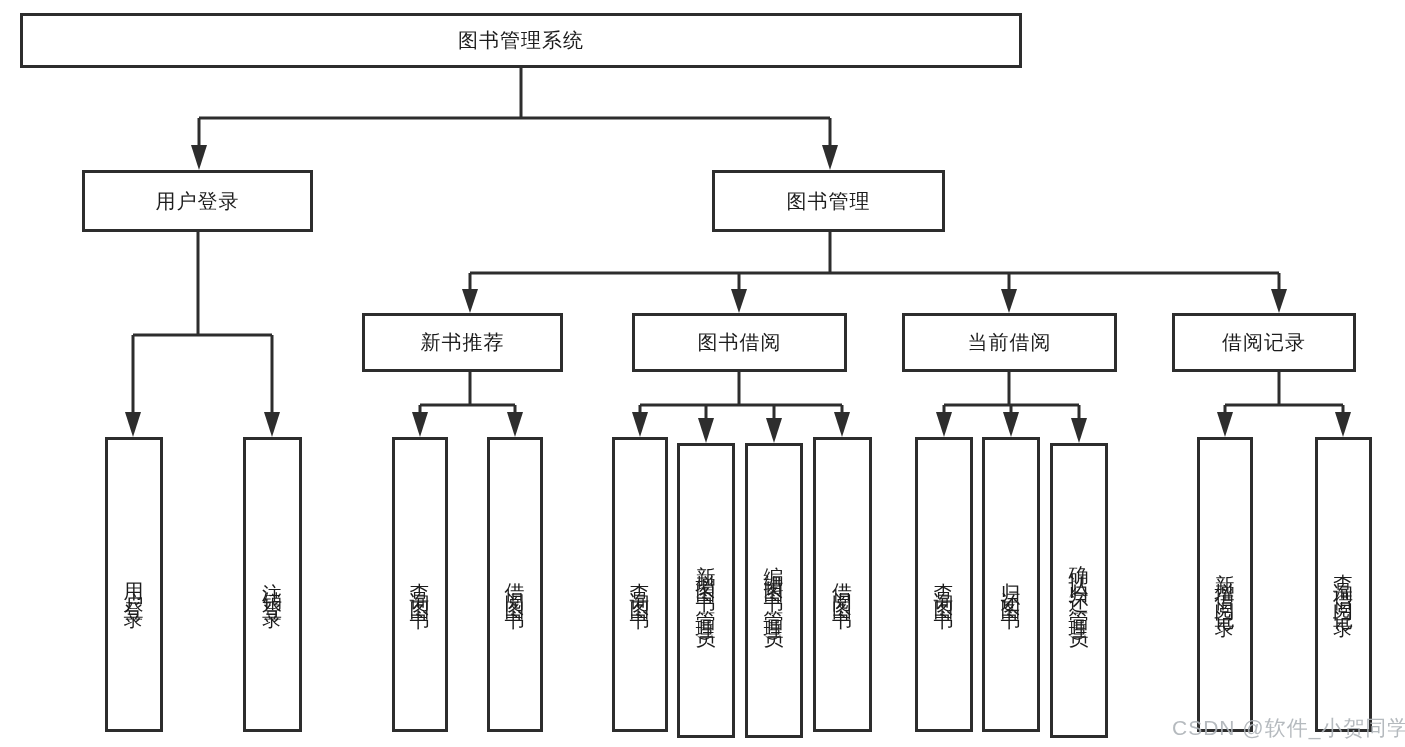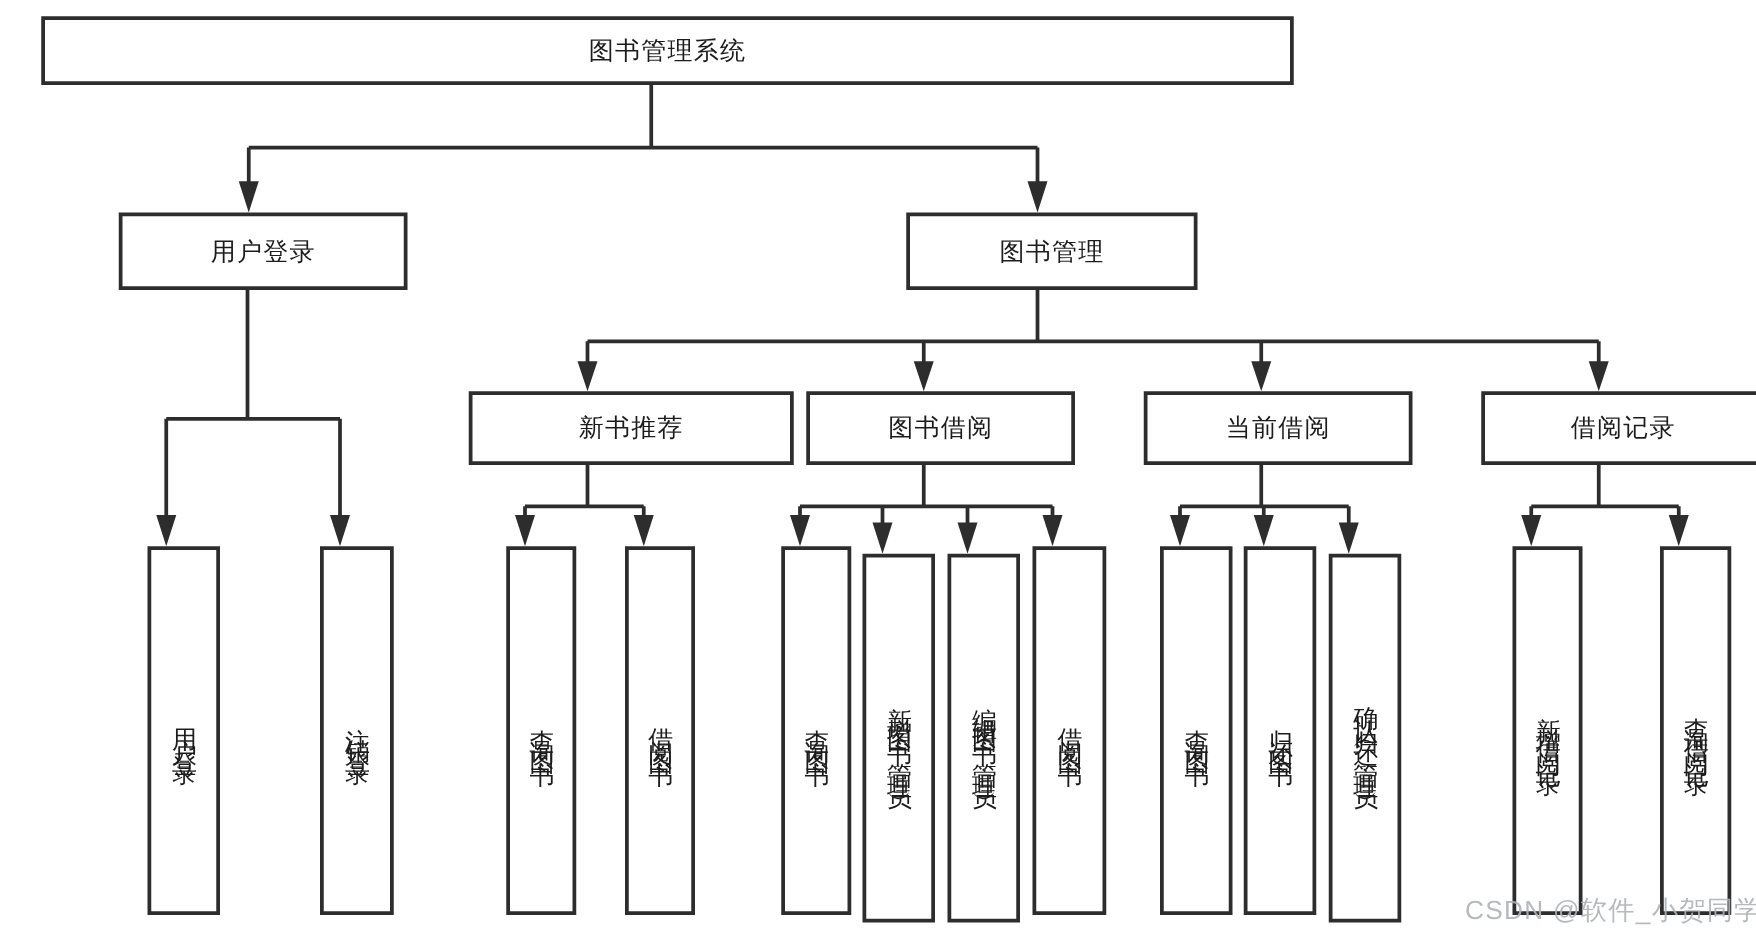--- a/index.html
+++ b/index.html
@@ -32,42 +32,42 @@
     font-size: 20px;
     letter-spacing: 9px;
     line-height: 1;
     white-space: nowrap;
   }
   
   .b-root   { left:20px;  top:13px;  width:1002px; height:55px; }
   .b-login  { left:82px;  top:170px; width:231px;  height:62px; }
   .b-mgmt   { left:712px; top:170px; width:233px;  height:62px;text-align:center; }
   .lvl3     { top:313px;  height:59px; }
-  .b-recommend { left:362px;  width:260px; }
+  .b-recommend { left:362px;  width:201px; }
   .b-borrowmod { left:632px;  width:215px; }
   .b-current   { left:902px;  width:215px; }
-  .b-records   { left:1172px; width:227px; }
+  .b-records   { left:1172px; width:184px; }
   
   .leaf     { top:437px; height:295px; }
   .leaf.off { top:443px; }
   .l1  { left:105px;  width:58px; }
   .l2  { left:243px;  width:59px; }
   .l3  { left:392px;  width:56px; }
   .l4  { left:487px;  width:56px; }
   .l5  { left:612px;  width:56px; }
   .l6  { left:677px;  width:58px; }
   .l7  { left:745px;  width:58px; }
   .l8  { left:813px;  width:59px; }
   .l9  { left:915px;  width:58px; }
   .l10 { left:982px;  width:58px; }
   .l11 { left:1050px; width:58px; }
   .l12 { left:1197px; width:56px; }
   .l13 { left:1315px; width:57px; }
   #connectors { position:absolute; left:0; top:0; z-index:0; }
-  .box { z-index:1;margin-left:13px; }
+  .box { z-index:1; }
   #watermark {
     position:absolute;
     left:1172px;
     top:714px;
     z-index:5;
     font-size:21px;
     letter-spacing:1px;
     white-space:nowrap;
     color: var(--watermark-color, rgba(171,176,181,0.85));
     opacity:0.9;

